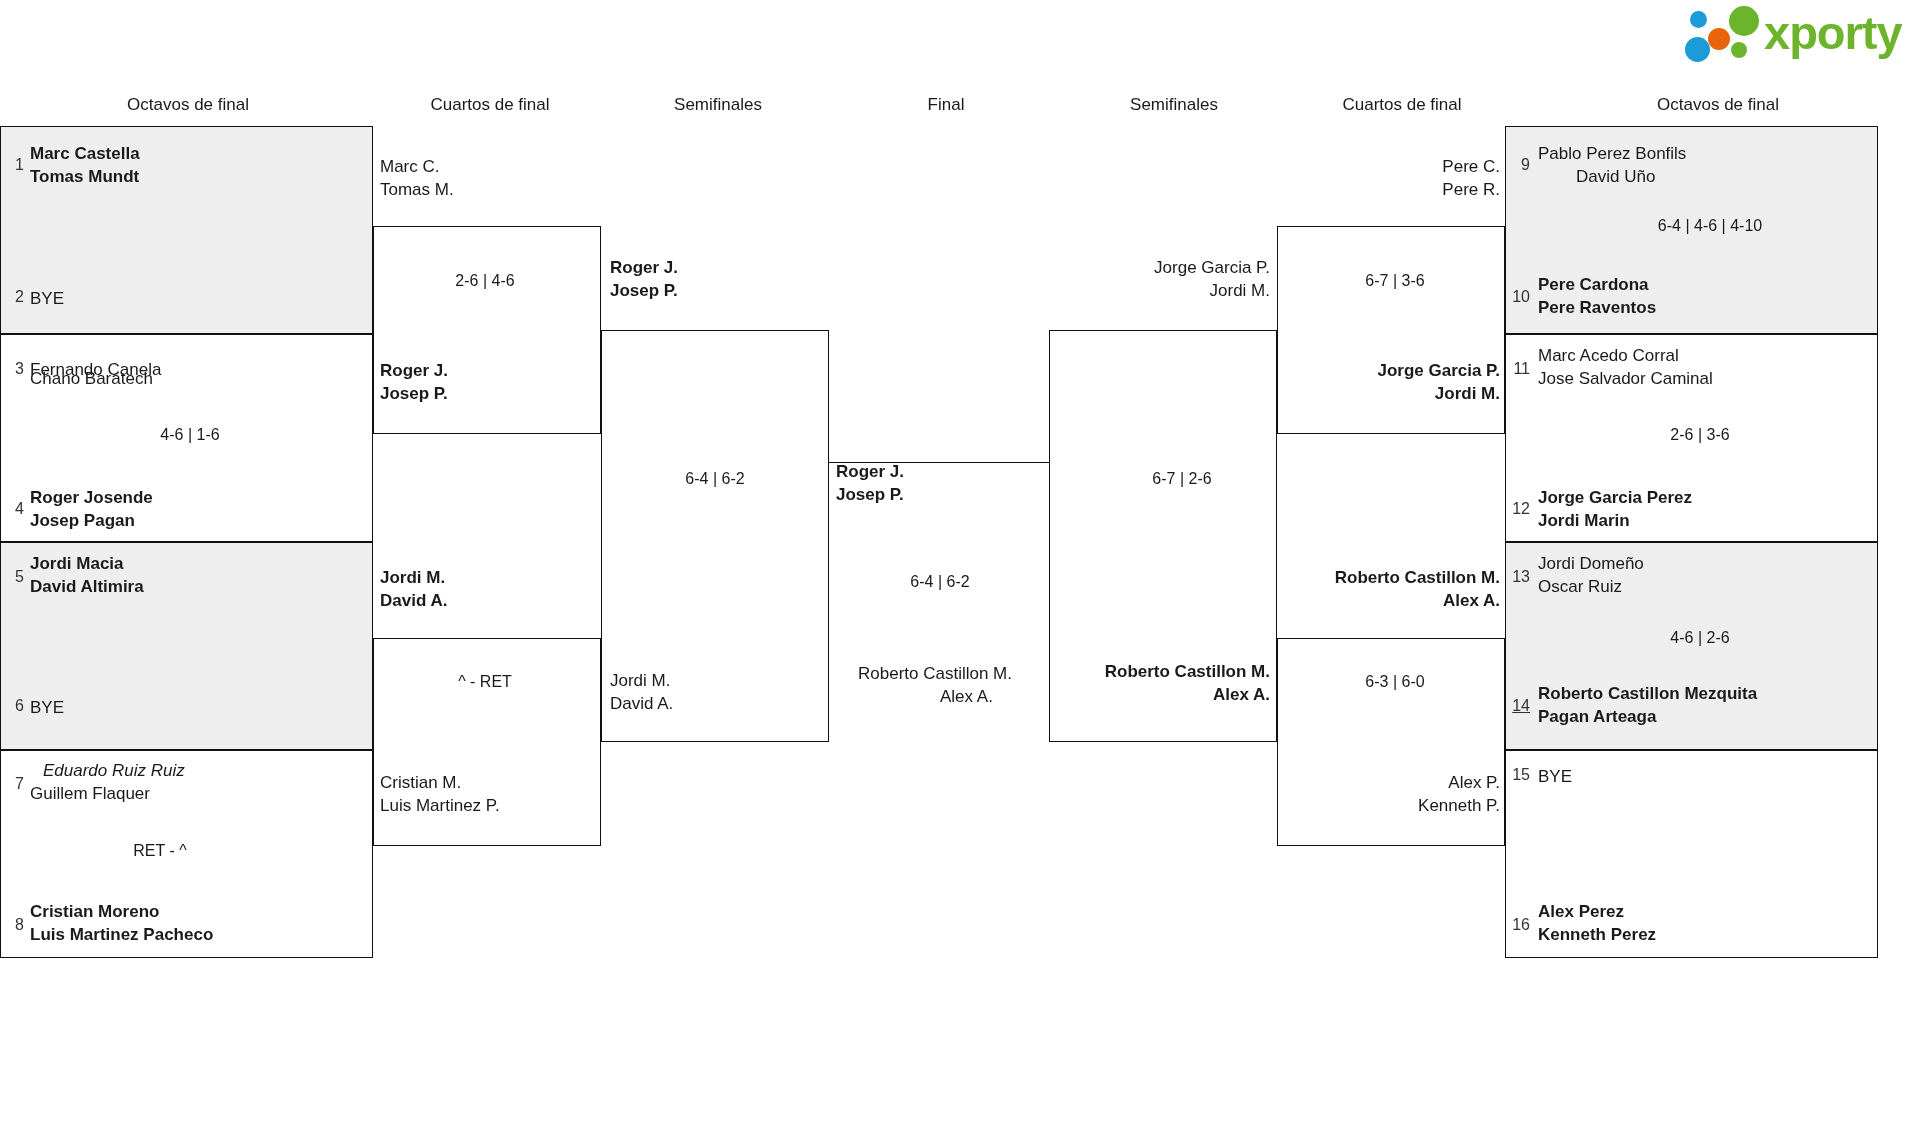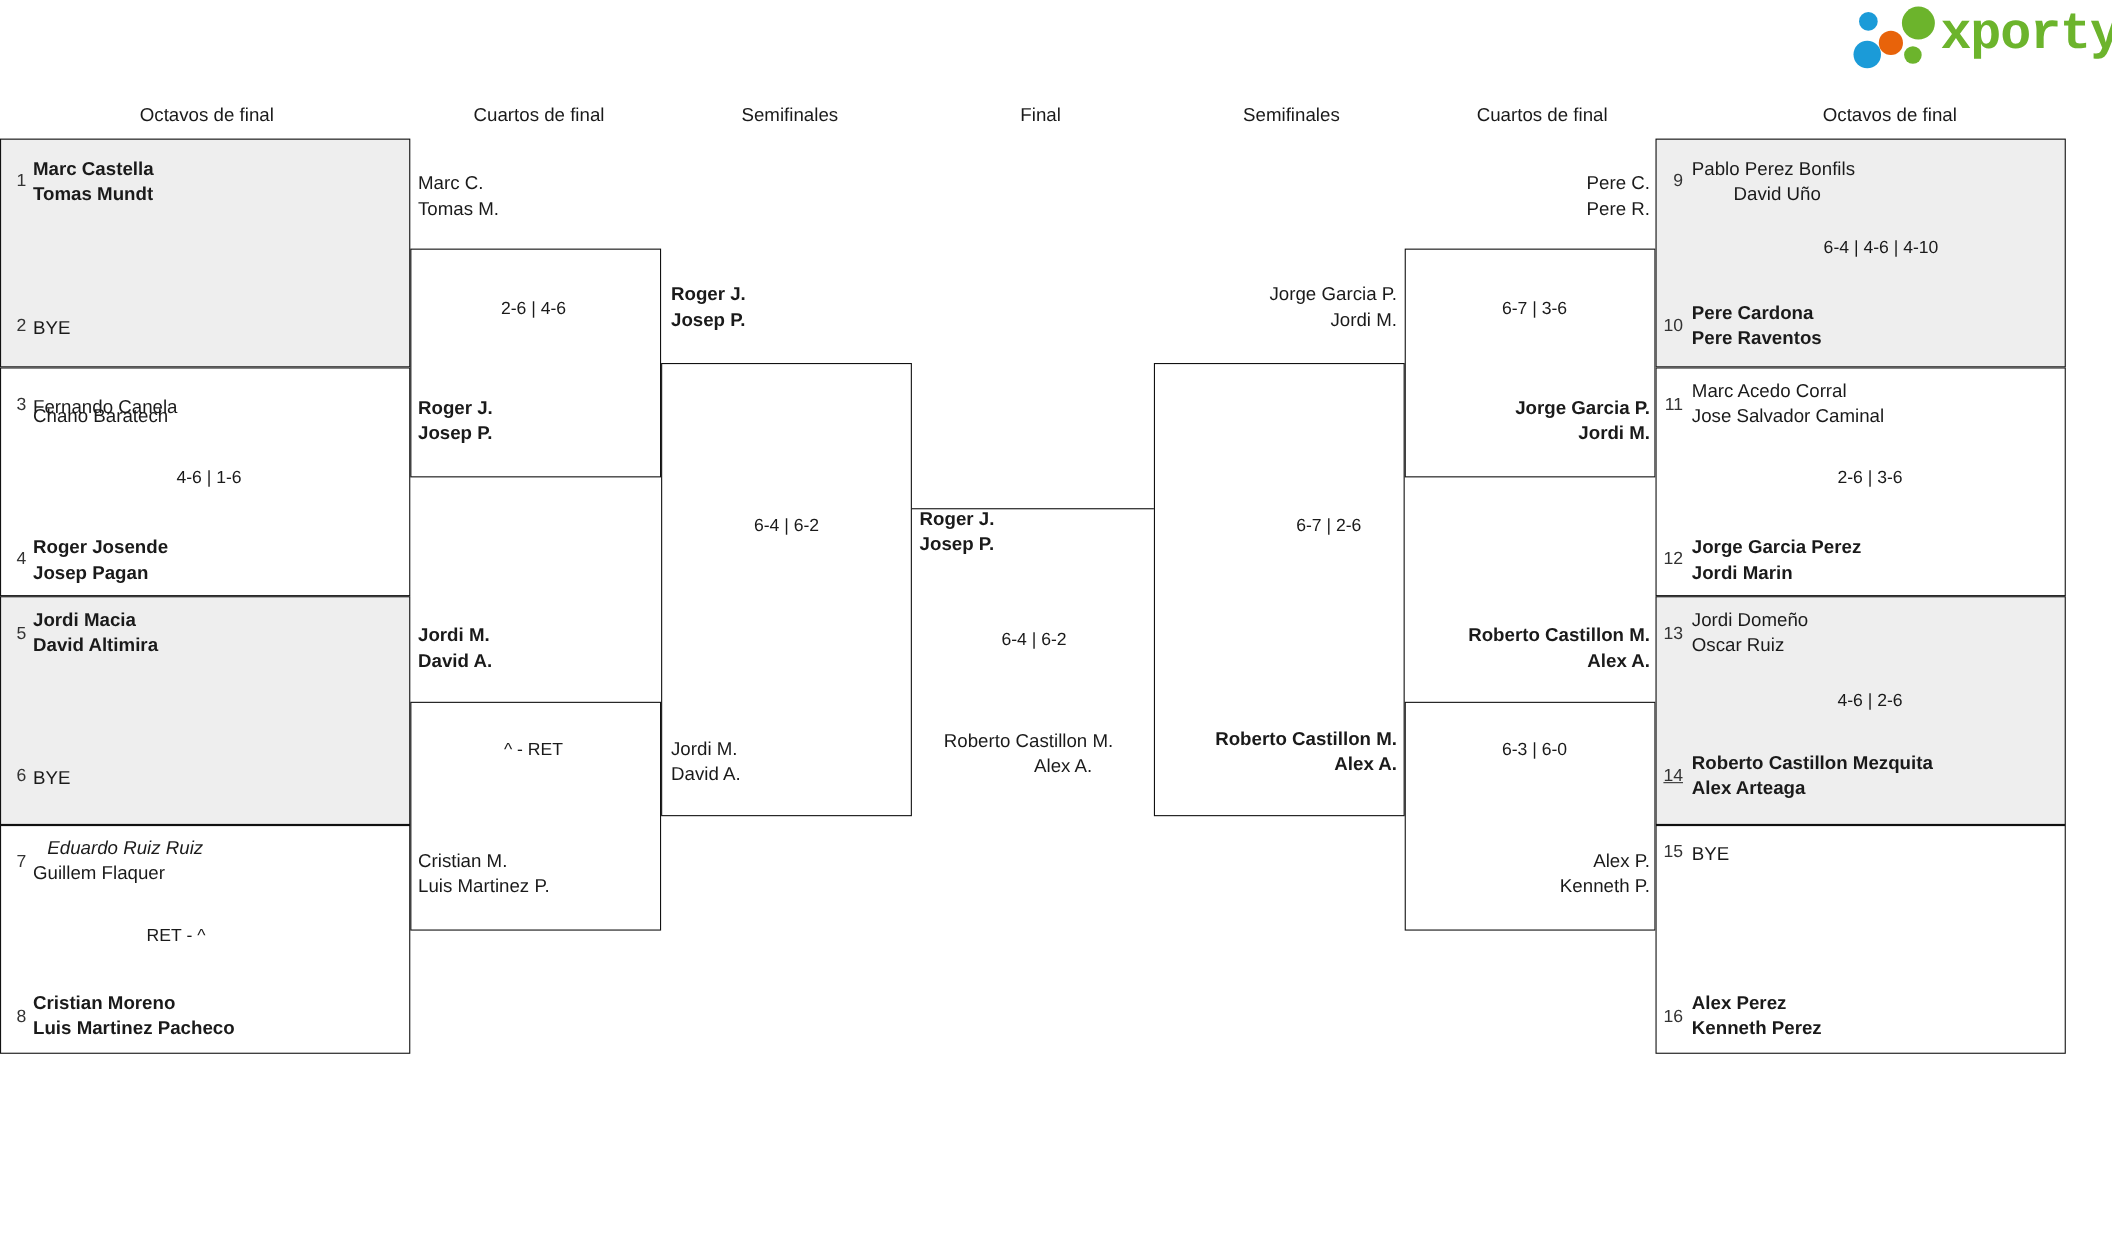--- a/index.html
+++ b/index.html
@@ -24,21 +24,21 @@
     font-weight: bold;
     font-size: 23px;
     line-height: 27px;
     letter-spacing: -0.2px;
   }
   .title-line { display: block; white-space: nowrap; }
 
   .logo {
     position: absolute;
     right: 8px; top: 4px;
-    width: 232px; height: 60px; font-family: Liberation Mono, monospace;
+    width: 232px; height: 60px;
   }
   .logo-word {
     position: absolute;
     left: 84px; top: 2px;
     font-size: 47px;
     font-weight: bold;
     color: #6cb42c;
     letter-spacing: -1px;
     line-height: 54px;
   }
@@ -181,21 +181,21 @@
   <div class="hline" style="left:829px; top:462px; width:220px;"></div>
   <div class="team bold" style="left:836px; top:460px;">Roger J.</div>
   <div class="team bold" style="left:836px; top:483px;">Josep P.</div>
   <div class="score" style="left:840px; top:573px; width:200px;">6-4 | 6-2</div>
   <div class="team" style="left:858px; top:662px;">Roberto Castillon M.</div>
   <div class="team" style="left:940px; top:685px;">Alex A.</div>
 
   <div class="connector" style="left:1049px; top:330px; width:228px; height:412px;"></div>
   <div class="team right" style="left:1000px; top:256px; width:270px;">Jorge Garcia P.</div>
   <div class="team right" style="left:1000px; top:279px; width:270px;">Jordi M.</div>
-  <div class="score" style="left:1108px; top:470px; width:200px;">6-7 | 2-6</div>
+  <div class="score" style="left:1082px; top:470px; width:200px;">6-7 | 2-6</div>
   <div class="team bold right" style="left:1000px; top:660px; width:270px;">Roberto Castillon M.</div>
   <div class="team bold right" style="left:1000px; top:683px; width:270px;">Alex A.</div>
 
   <div class="connector" style="left:1277px; top:226px; width:228px; height:208px;"></div>
   <div class="team right" style="left:1260px; top:155px; width:240px;">Pere C.</div>
   <div class="team right" style="left:1260px; top:178px; width:240px;">Pere R.</div>
   <div class="score" style="left:1295px; top:272px; width:200px;">6-7 | 3-6</div>
   <div class="team bold right" style="left:1230px; top:359px; width:270px;">Jorge Garcia P.</div>
   <div class="team bold right" style="left:1230px; top:382px; width:270px;">Jordi M.</div>
 
@@ -226,21 +226,21 @@
   <div class="seed-num" style="left:1508px; top:500px;">12</div>
   <div class="team bold" style="left:1538px; top:486px;">Jorge Garcia Perez</div>
   <div class="team bold" style="left:1538px; top:509px;">Jordi Marin</div>
 
   <div class="seed-num" style="left:1508px; top:568px;">13</div>
   <div class="team" style="left:1538px; top:552px;">Jordi Domeño</div>
   <div class="team" style="left:1538px; top:575px;">Oscar Ruiz</div>
   <div class="score" style="left:1570px; top:629px; width:260px;">4-6 | 2-6</div>
   <div class="seed-num" style="left:1508px; top:697px;text-decoration:underline;">14</div>
   <div class="team bold" style="left:1538px; top:682px;">Roberto Castillon Mezquita</div>
-  <div class="team bold" style="left:1538px; top:705px;">Alex Arteaga</div>
+  <div class="team bold" style="left:1538px; top:705px;">Pagan Arteaga</div>
 
   <div class="seed-num" style="left:1508px; top:766px;">15</div>
   <div class="team" style="left:1538px; top:765px;">BYE</div>
   <div class="score" style="left:1570px; top:842px; width:260px;"></div>
   <div class="seed-num" style="left:1508px; top:916px;">16</div>
   <div class="team bold" style="left:1538px; top:900px;">Alex Perez</div>
   <div class="team bold" style="left:1538px; top:923px;">Kenneth Perez</div>
 
 </div>
 

